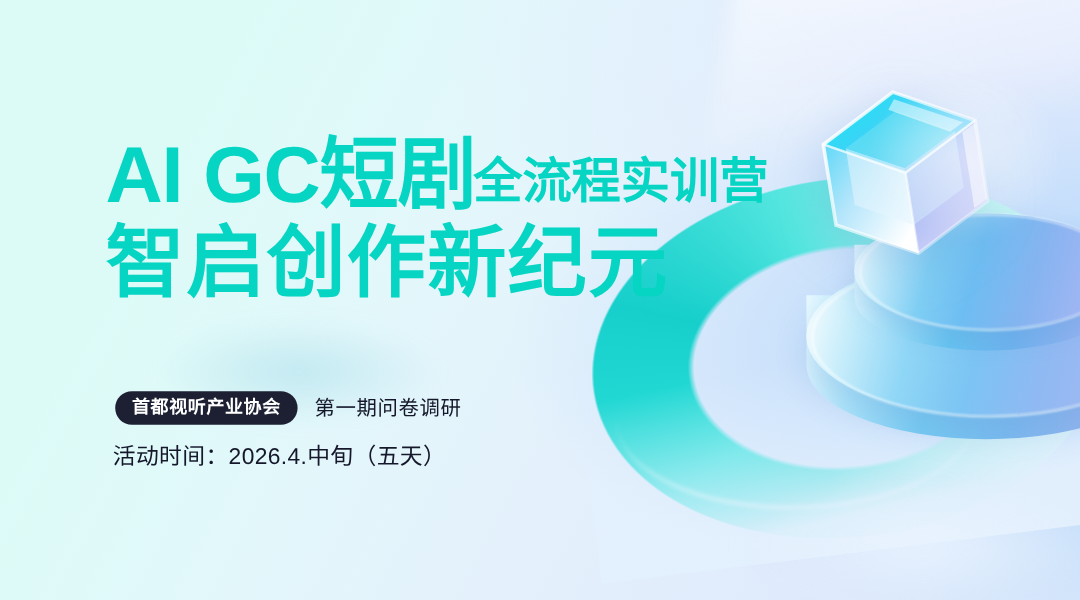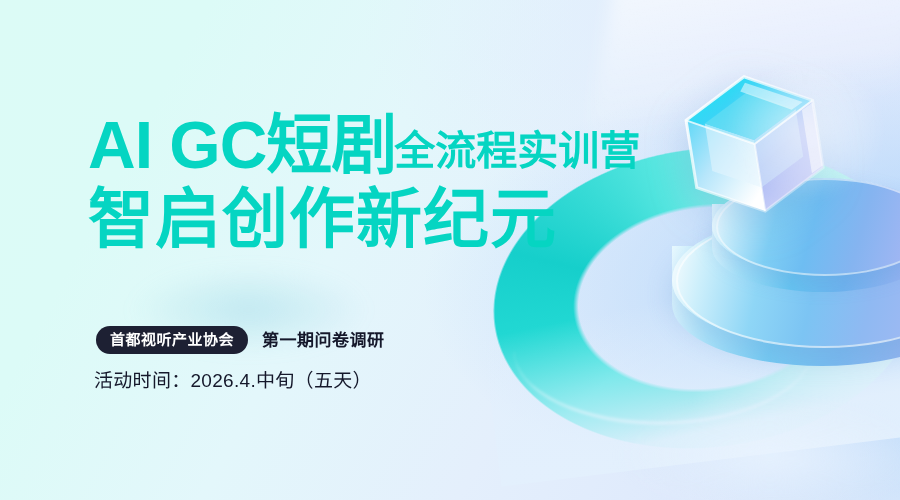--- a/index.html
+++ b/index.html
@@ -156,21 +156,21 @@
     display:inline-block;
     background:#1d2033;
     color:#ffffff;
     font-size:15px;font-weight:700;
     letter-spacing:.5px;
     padding:6px 14px 7px;
     border-radius:16px;
     line-height:1;
   }
   .phase{
-    font-size:17px;font-weight:700;color:#15182b;letter-spacing:.5px;
+    font-size:17px;font-weight:400;color:#15182b;letter-spacing:.5px;
     line-height:1;
   }
   .date-line{
     position:absolute;left:94px;top:365px;
     font-size:19px;font-weight:400;color:#15182b;letter-spacing:.3px;
     white-space:nowrap;
   }
 </style>
 </head>
 <body>

